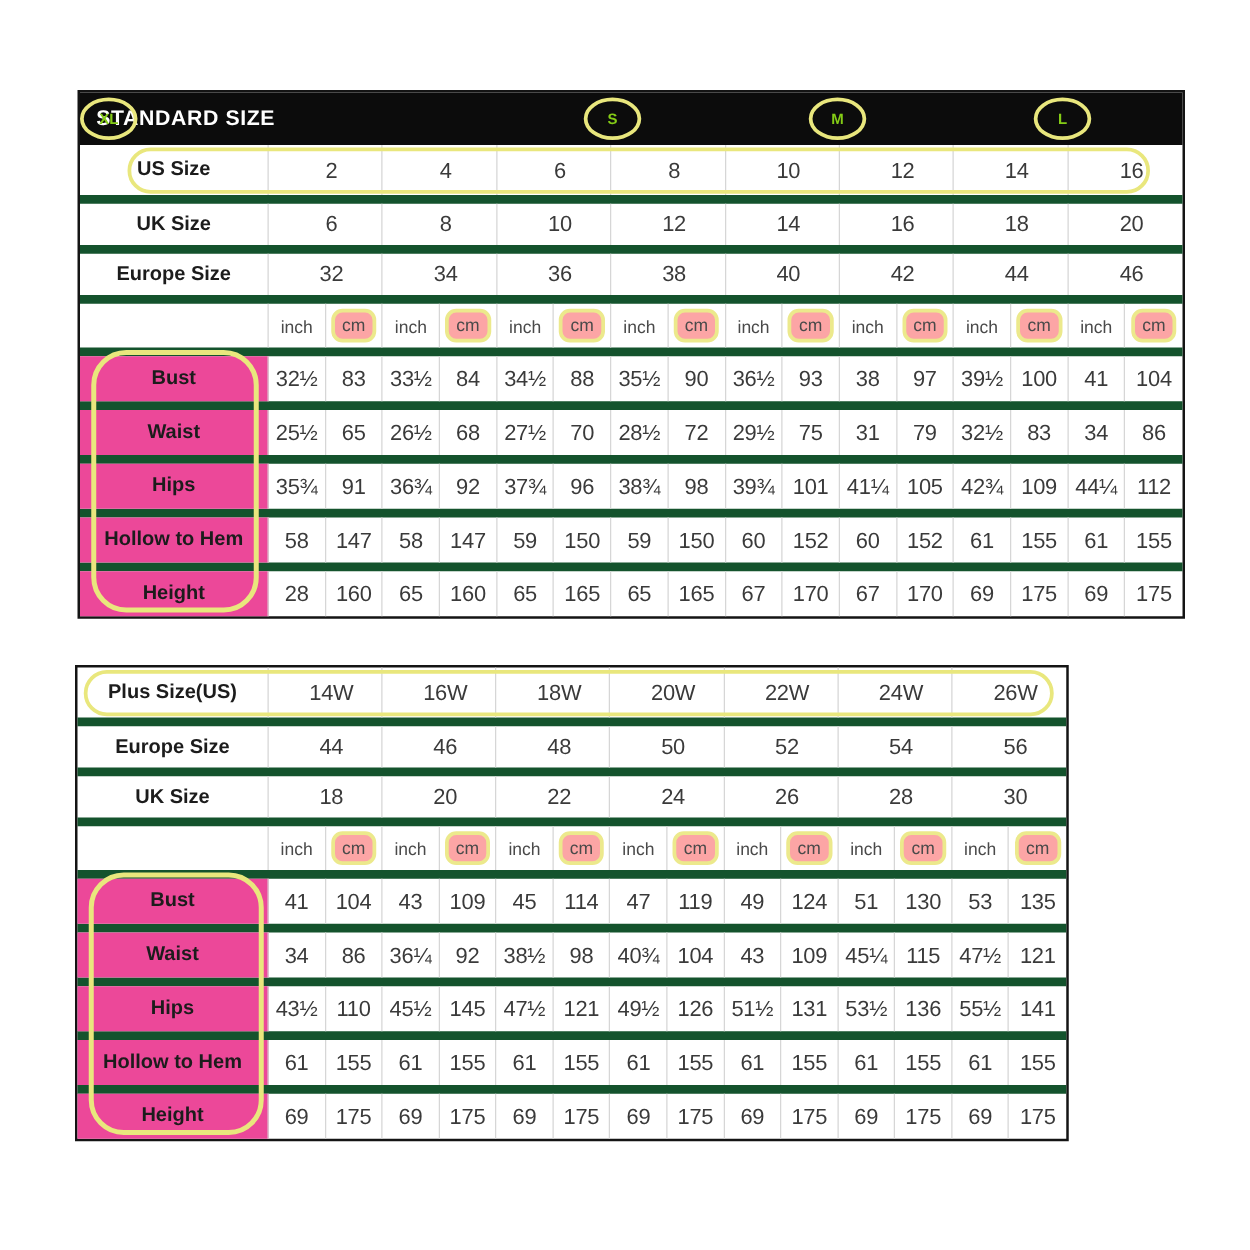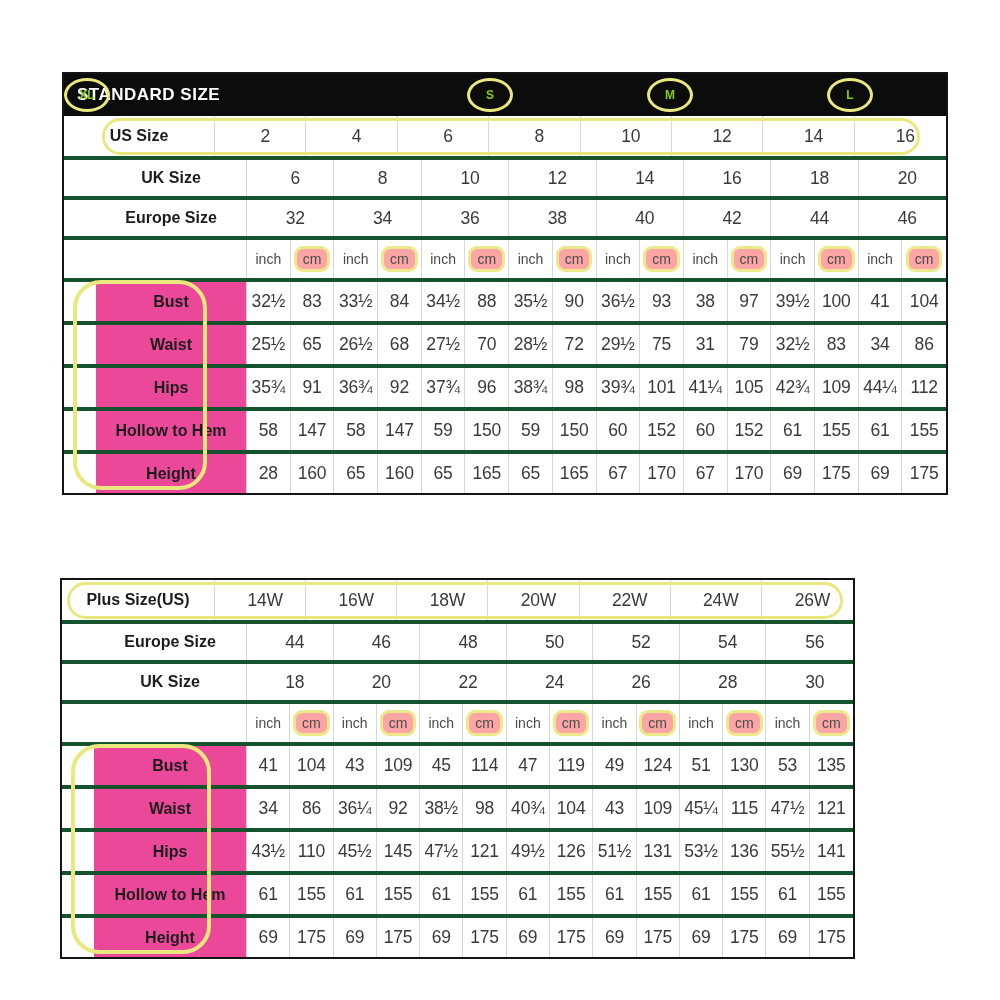--- a/index.html
+++ b/index.html
@@ -3,39 +3,39 @@
 <meta charset="utf-8">
 <style>
   html,body{margin:0;padding:0;background:#fff;}
   .canvas{
     position:relative;width:1000px;height:1000px;background:#ffffff;
     font-family:"Liberation Sans","DejaVu Sans",sans-serif;color:#222;
     overflow:hidden;
   }
   .tablebox{position:absolute;background:#fff;border:2px solid #141414;box-sizing:border-box;}
   #std-table{left:62px;top:72px;width:886px;height:423px;}
-  #plus-table{left:60px;top:532px;width:795px;height:381px;margin-top:46px;}
+  #plus-table{left:60px;top:532px;width:795px;height:381px;}
 
   .hdr{
     height:42px;background:#0c0c0c;display:flex;align-items:center;position:relative;
   }
   .hdr-title{color:#ffffff;font-weight:bold;font-size:17px;letter-spacing:.5px;padding-left:13px;}
   .size-circle{
     position:absolute;top:4px;width:46px;height:34px;border:3px solid #e9e77d;border-radius:50%;
     display:flex;align-items:center;justify-content:center;color:#84cc16;font-weight:bold;font-size:12px;
     box-sizing:border-box;
   }
   #std-table .size-circle:nth-of-type(1){left:223px;}
   #std-table .size-circle:nth-of-type(2){left:403px;}
   #std-table .size-circle:nth-of-type(3){left:583px;}
   #std-table .size-circle:nth-of-type(4){left:763px;}
 
   .rows{position:relative;}
   .row{display:grid;box-sizing:border-box;}
-  .row + .row{border-top:4px solid #14532d;padding-left:32px;}
+  .row + .row{border-top:7px solid #14532d;}
   .size-row{height:40px;gap:10px;}
   .unit-row{height:42px;}
   .measure-row{height:43px;}
 
   .cell{
     display:flex;align-items:center;justify-content:center;box-sizing:border-box;
     border-right:1px solid #d6d6d6;overflow:hidden;
   }
   .cell:last-child{border-right:none;}
   .label-cell{font-weight:bold;font-size:16px;color:#1c1c1c;}

